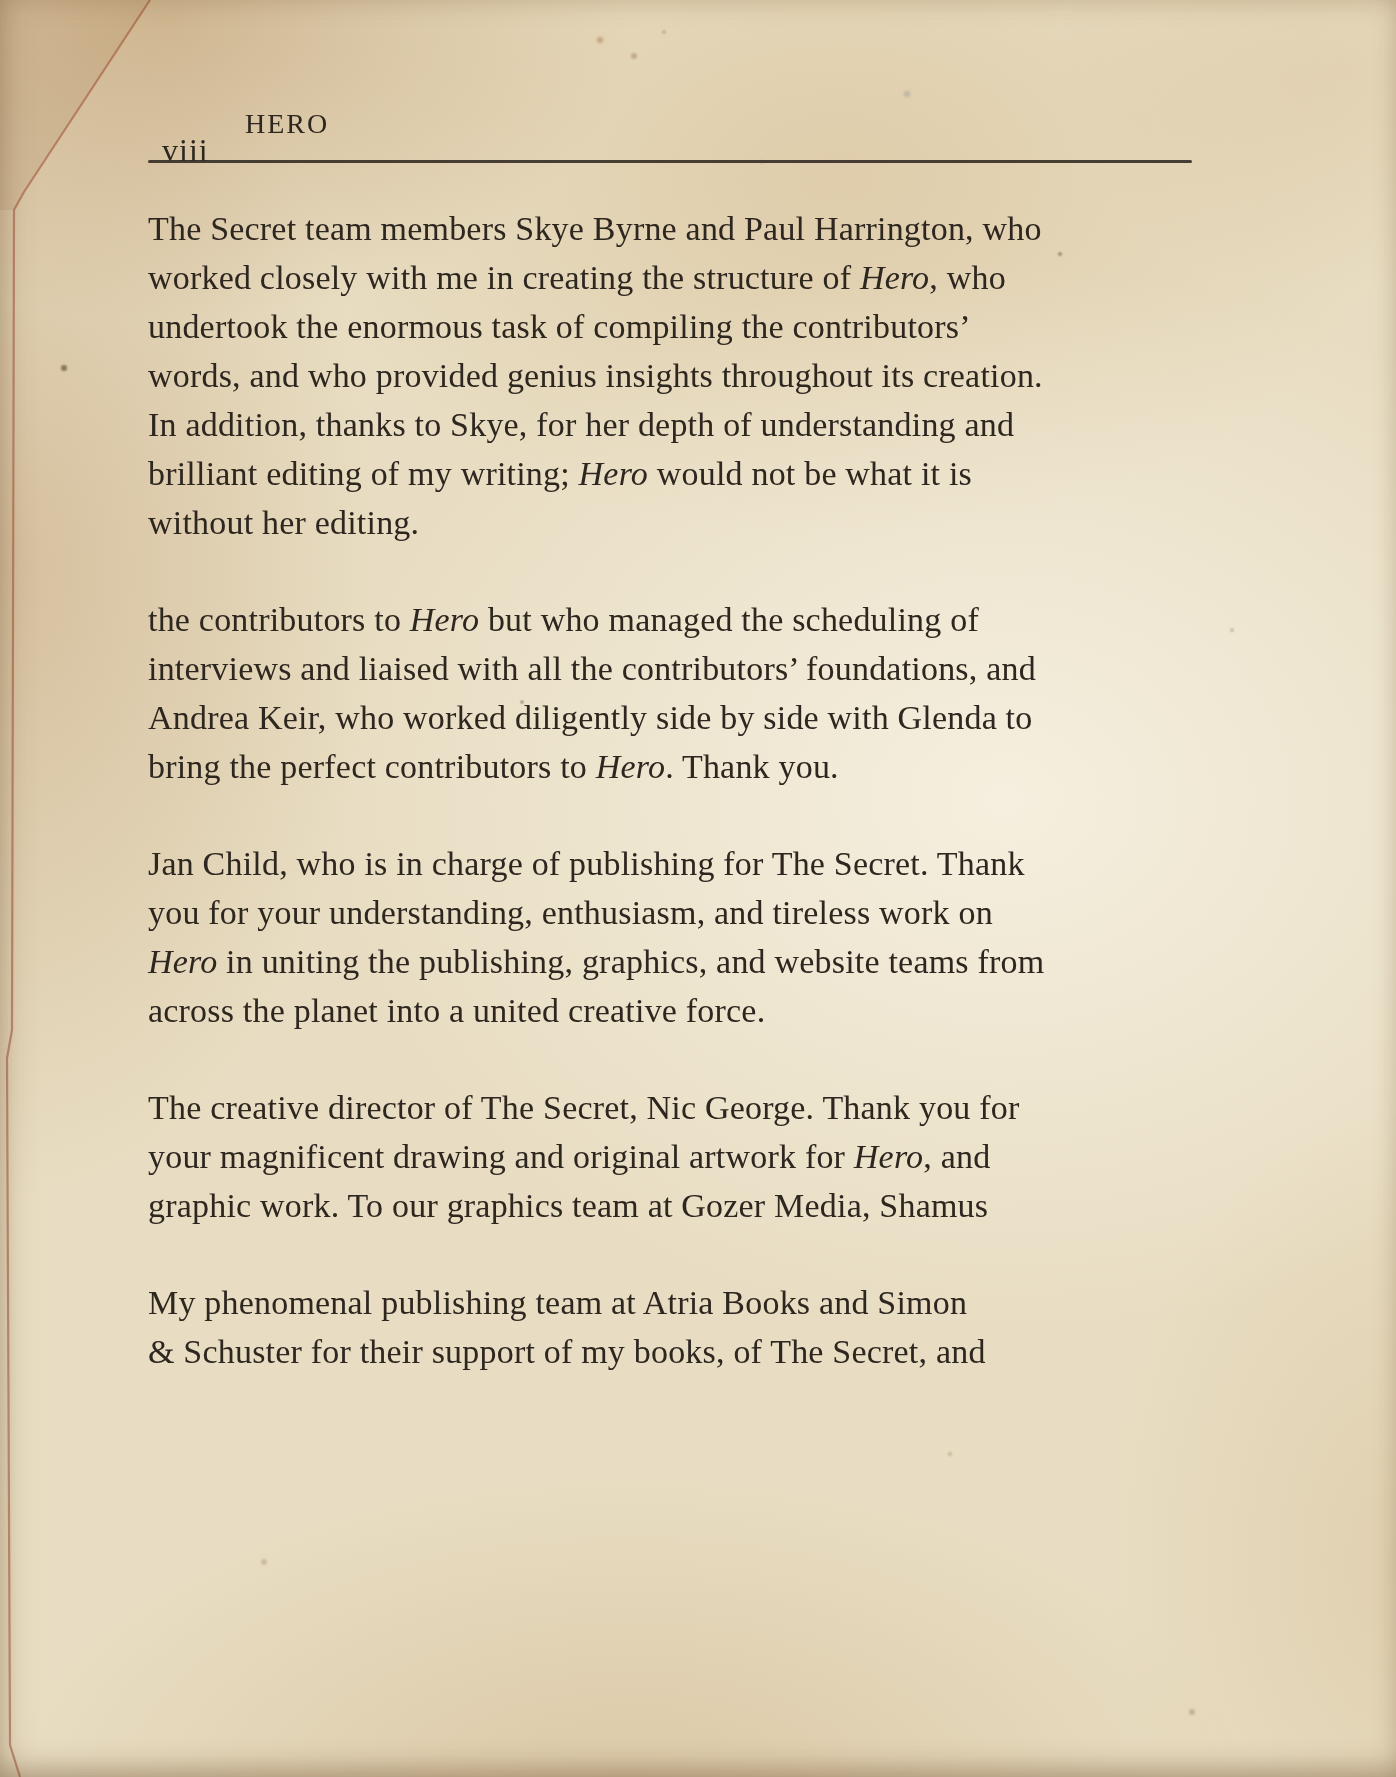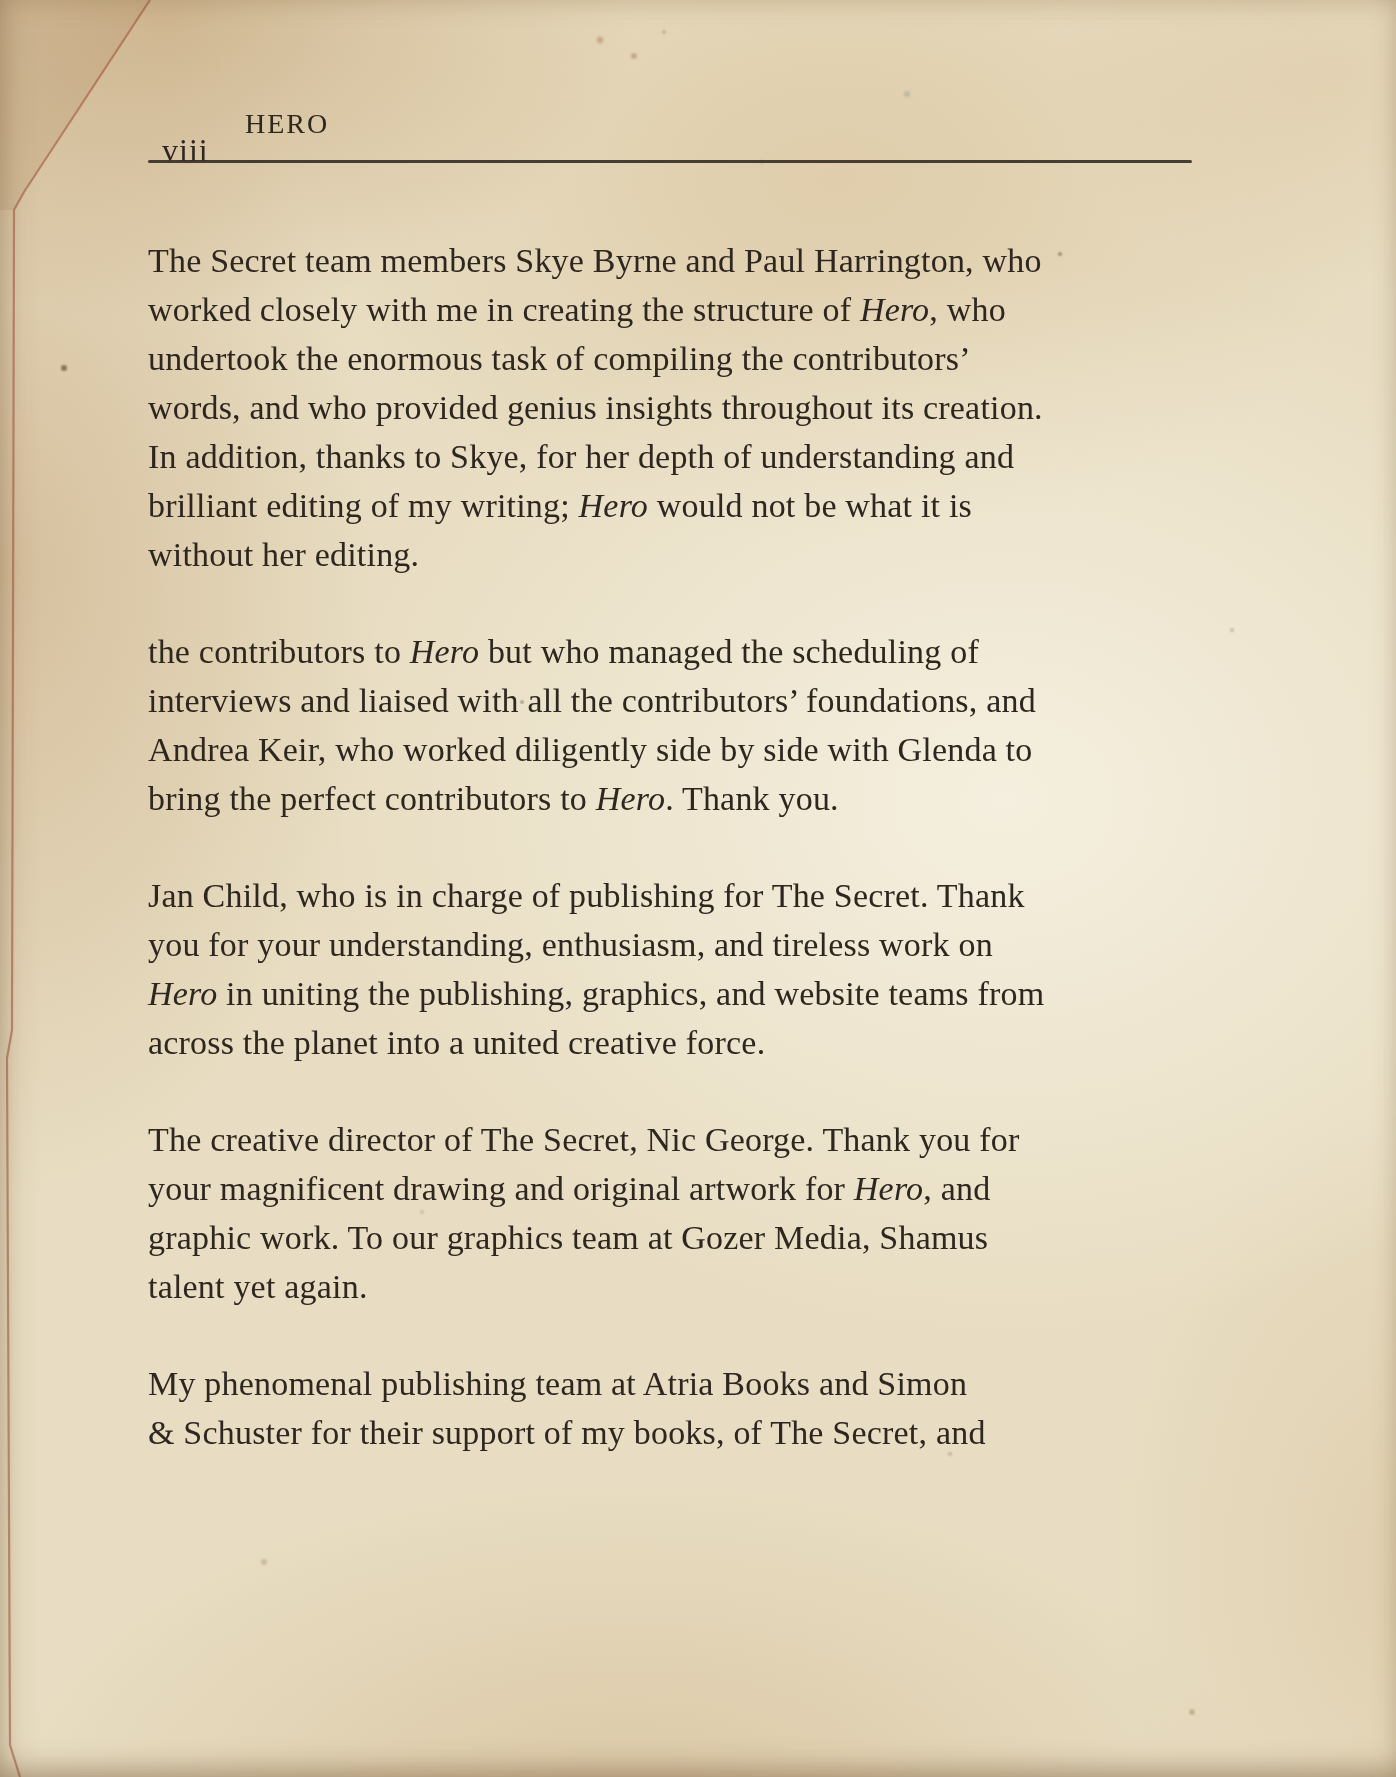--- a/index.html
+++ b/index.html
@@ -60,21 +60,21 @@
   }
   .booktitle{
     position:absolute;left:245px;top:0;
     font-size:28px;letter-spacing:2px;color:var(--text);
   }
   .rule{
     position:absolute;left:148px;top:160px;width:1044px;height:3px;
     background:var(--rule);border-radius:2px;opacity:.92;
   }
   .bodycol{
-    position:absolute;left:148px;top:236px;width:1140px;
+    position:absolute;left:148px;top:204px;width:1140px;
     color:var(--text);
   }
   .para{margin:0 0 48px 0;}
   .line{
     font-size:34px;line-height:49px;height:49px;white-space:nowrap;
     letter-spacing:.2px;
   }
   .it{font-style:italic;}
 </style>
 </head>
@@ -115,21 +115,20 @@
       <div class="para">
         <div class="line"><span>Jan Child, who is in charge of publishing for The Secret. Thank</span></div>
         <div class="line"><span>you for your understanding, enthusiasm, and tireless work on</span></div>
         <div class="line"><span class="it">Hero</span><span> in uniting the publishing, graphics, and website teams from</span></div>
         <div class="line"><span>across the planet into a united creative force.</span></div>
       </div>
       <div class="para">
         <div class="line"><span>The creative director of The Secret, Nic George. Thank you for</span></div>
         <div class="line"><span>your magnificent drawing and original artwork for </span><span class="it">Hero</span><span>, and</span></div>
         <div class="line"><span>graphic work. To our graphics team at Gozer Media, Shamus</span></div>
-        <div class="line"><span>talent yet again.</span></div>
       </div>
       <div class="para">
         <div class="line"><span>My phenomenal publishing team at Atria Books and Simon</span></div>
         <div class="line"><span>&amp; Schuster for their support of my books, of The Secret, and</span></div>
       </div>
     </main>
 
 </div>
 
 </body></html>

